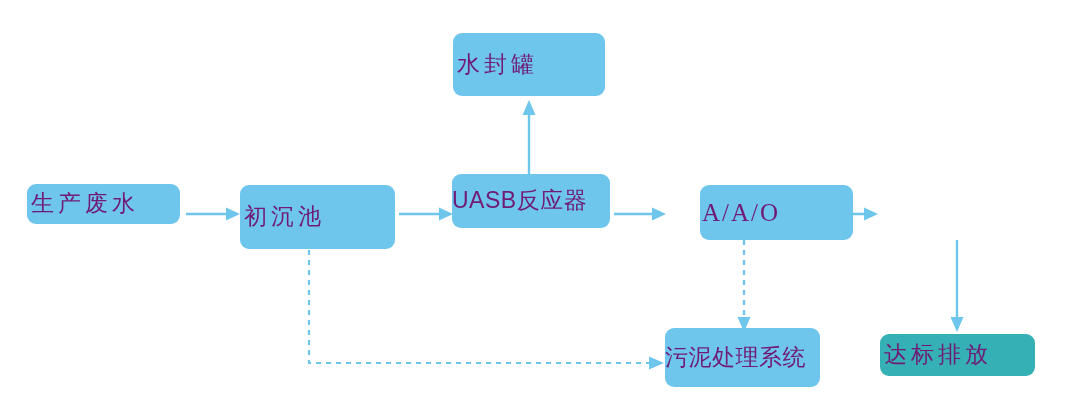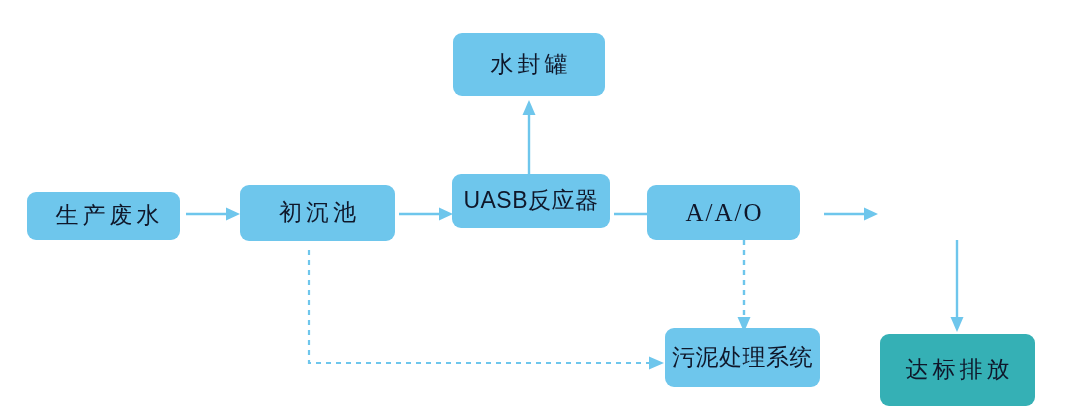--- a/index.html
+++ b/index.html
@@ -16,22 +16,22 @@
     height: 413px;
     background: #ffffff;
     overflow: hidden;
   }
   .node {
     position: absolute;
     box-sizing: border-box;
     border-radius: 9px;
     display: flex;
     align-items: center;
-    justify-content: center;
-    color: #0f172a;
+    justify-content: flex-start;
+    color: #701a75;
     text-align: center;
     line-height: 1.1;
     user-select: none;
   }
   .node-label {
     display: block;
     white-space: nowrap;
   }
   .node.cjk .node-label {
     font-size: 23px;
@@ -117,42 +117,42 @@
     </svg>
   </div>
 
   <div class="edge" style="left:300px; top:250px; width:372px; height:122px;">
     <svg width="372" height="122" viewBox="0 0 372 122">
       <path d="M 9 0 L 9 113 L 350 113" fill="none" stroke="#6ec6ec" stroke-width="2.2" stroke-dasharray="5,5"></path>
       <polygon points="349,106.5 364,113 349,119.5" fill="#6ec6ec"></polygon>
     </svg>
   </div>
 
-  <div class="node cjk" style="left:27px; top:192px; width:153px; height:48px; background:#6ec6ec;padding-left:8px;">
+  <div class="node cjk" style="left:27px; top:184px; width:153px; height:40px; background:#6ec6ec;">
     <span class="node-label">生产废水</span>
   </div>
 
-  <div class="node cjk" style="left:240px; top:185px; width:155px; height:56px; background:#6ec6ec;">
+  <div class="node cjk" style="left:240px; top:185px; width:155px; height:64px; background:#6ec6ec;">
     <span class="node-label">初沉池</span>
   </div>
 
   <div class="node cjk" style="left:453px; top:33px; width:152px; height:63px; background:#6ec6ec;">
     <span class="node-label">水封罐</span>
   </div>
 
   <div class="node mixed" style="left:452px; top:174px; width:158px; height:54px; background:#6ec6ec;">
     <span class="node-label">UASB反应器</span>
   </div>
 
-  <div class="node serif" style="left:647px; top:185px; width:153px; height:55px; background:#6ec6ec;">
+  <div class="node serif" style="left:700px; top:185px; width:153px; height:55px; background:#6ec6ec;">
     <span class="node-label">A/A/O</span>
   </div>
 
 
   <div class="node mixed" style="left:665px; top:328px; width:155px; height:59px; background:#6ec6ec;">
     <span class="node-label">污泥处理系统</span>
   </div>
 
-  <div class="node cjk" style="left:880px; top:334px; width:155px; height:72px; background:#35b0b5;">
+  <div class="node cjk" style="left:880px; top:334px; width:155px; height:42px; background:#35b0b5;">
     <span class="node-label">达标排放</span>
   </div>
 
 </div>
 
 </body></html>

